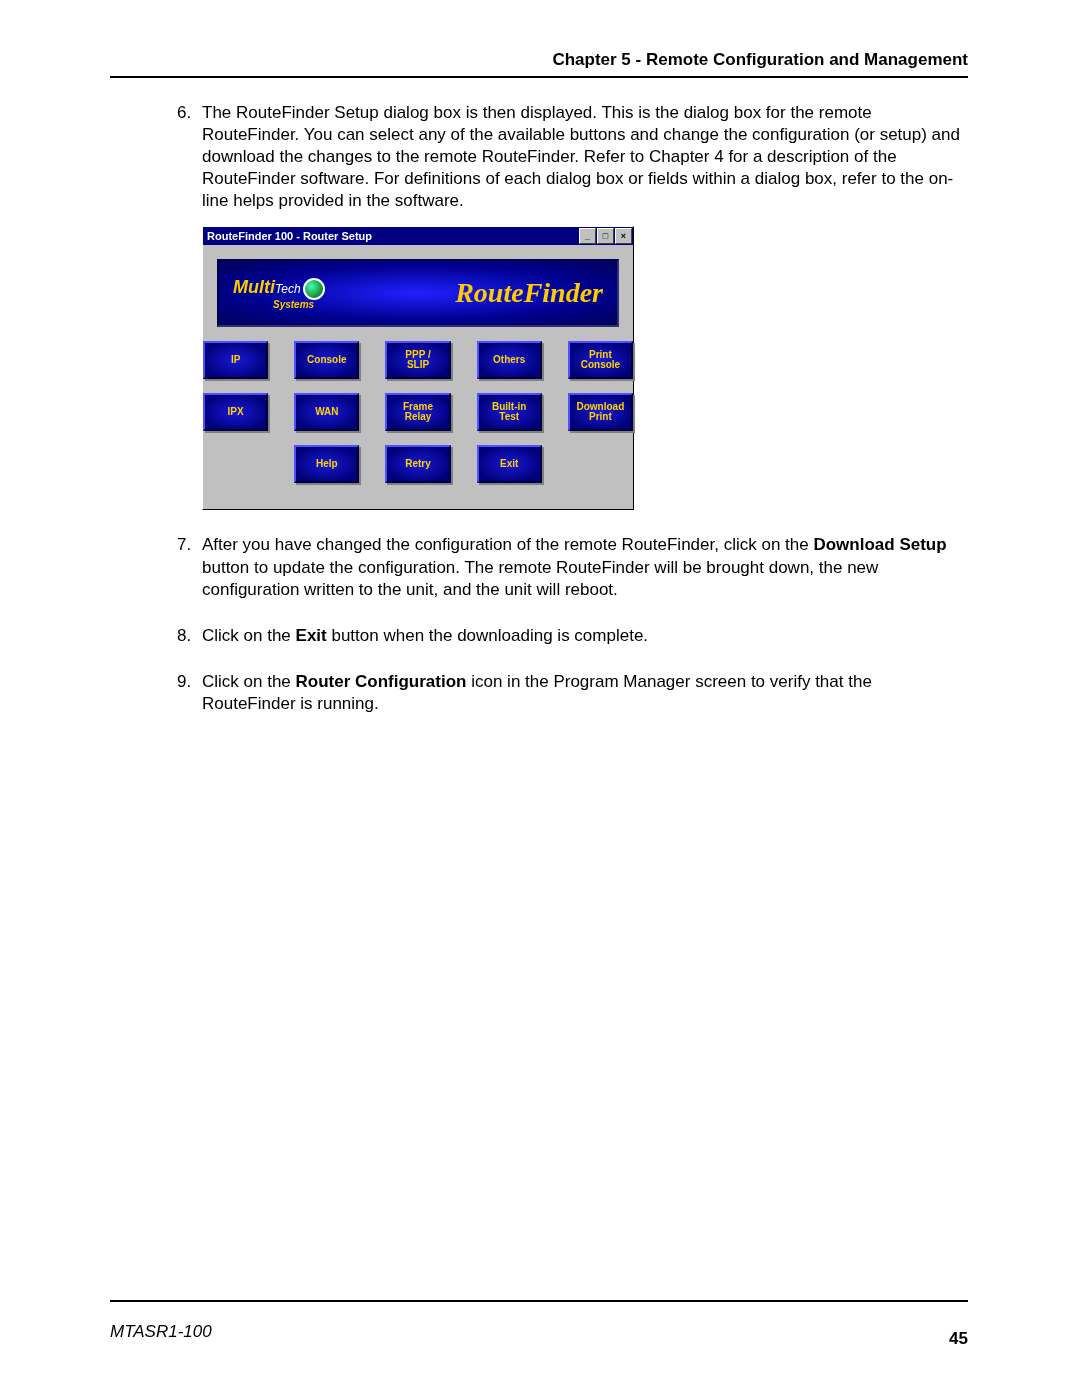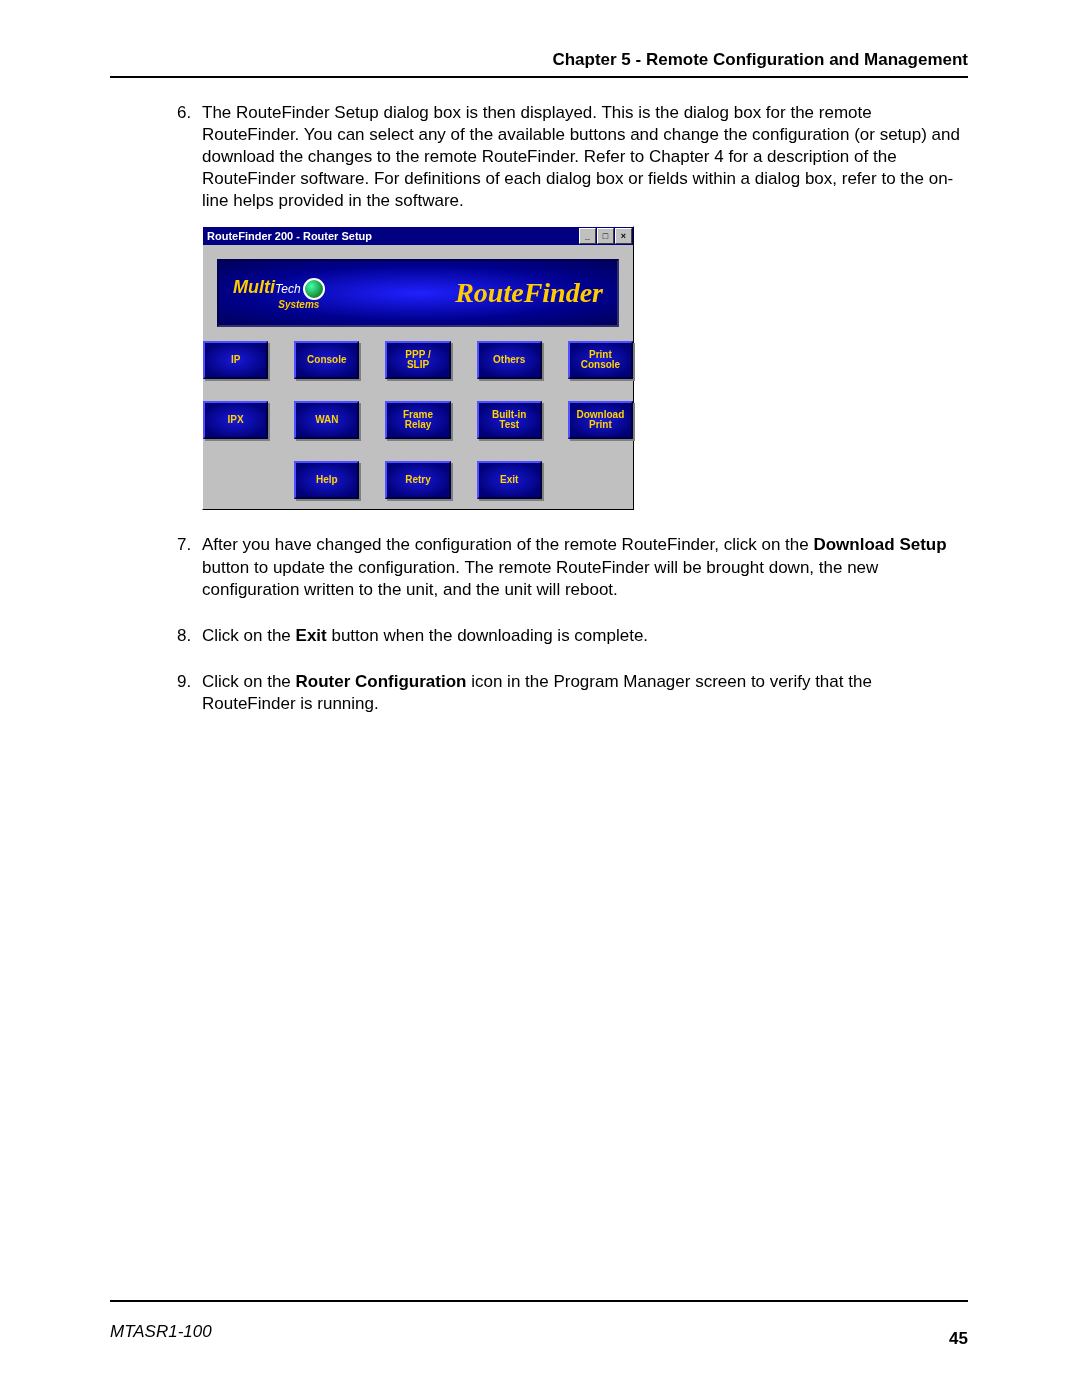--- a/index.html
+++ b/index.html
@@ -60,28 +60,28 @@
   .banner{
     margin:14px 14px 14px 14px;
     height:68px;
     background:radial-gradient(ellipse at center,#2020ff 0%,#000090 60%,#00005a 100%);
     border-left:2px solid #000050;border-top:2px solid #000050;
     border-right:2px solid #303070;border-bottom:2px solid #303070;
     display:flex;align-items:center;justify-content:space-between;
     padding:0 14px;
     box-sizing:border-box;
   }
-  .mtlogo{color:#ffcc00;font-weight:bold;font-size:18px;font-style:italic;text-align:center;}
+  .mtlogo{color:#ffcc00;font-weight:bold;font-size:18px;font-style:italic;}
   .mtlogo small{color:#fff;font-size:12px;font-style:italic;font-weight:normal;}
   .mtlogo .sys{display:block;color:#ffcc00;font-size:10px;font-style:italic;font-weight:bold;margin-top:-2px;margin-left:40px;}
   .rflogo{color:#ffcc00;font-weight:bold;font-style:italic;font-size:28px;font-family:"Brush Script MT","Comic Sans MS",cursive;}
   .orb{display:inline-block;width:18px;height:18px;border:2px solid #fff;border-radius:50%;vertical-align:middle;margin-left:2px;
        background:radial-gradient(circle at 35% 35%,#4fa,#050);}
 
-  .btnrow{display:flex;justify-content:center;gap:26px;margin-bottom:22px;}
+  .btnrow{display:flex;justify-content:center;gap:26px;margin-bottom:14px;}
   .rfbtn{
     width:68px;height:34px;
     background:radial-gradient(ellipse at center,#1818d8 0%,#000078 80%);
     border-top:2px solid #5050ff;border-left:2px solid #5050ff;
     border-right:2px solid #00003a;border-bottom:2px solid #00003a;
     box-shadow:2px 2px 0 #808080;
     display:flex;align-items:center;justify-content:center;
     color:#ffd400;font-size:10px;font-weight:bold;
     text-align:center;line-height:1.05;
     white-space:pre-line;
@@ -96,21 +96,21 @@
 
   <div class="header-line">Chapter 5 - Remote Configuration and Management</div>
 
   <ol class="steps" start="6">
     <li value="6">
       <span>The RouteFinder Setup dialog box is then displayed. This is the dialog box for the remote RouteFinder. You can select any of the available buttons and change the configuration (or setup) and download the changes to the remote RouteFinder. Refer to Chapter 4 for a description of the RouteFinder software. For definitions of each dialog box or fields within a dialog box, refer to the on-line helps provided in the software.</span>
 
       <div class="shot">
 
         <div class="titlebar">
-          <span>RouteFinder 200 - Router Setup</span>
+          <span>RouteFinder 100 - Router Setup</span>
           <span class="spacer"></span>
           <span class="tbtn">_</span>
           <span class="tbtn">□</span>
           <span class="tbtn">×</span>
         </div>
 
         <div class="banner">
           <span class="mtlogo">
             <span>Multi</span><small>Tech</small><span class="orb"></span>
             <span class="sys">Systems</span>

